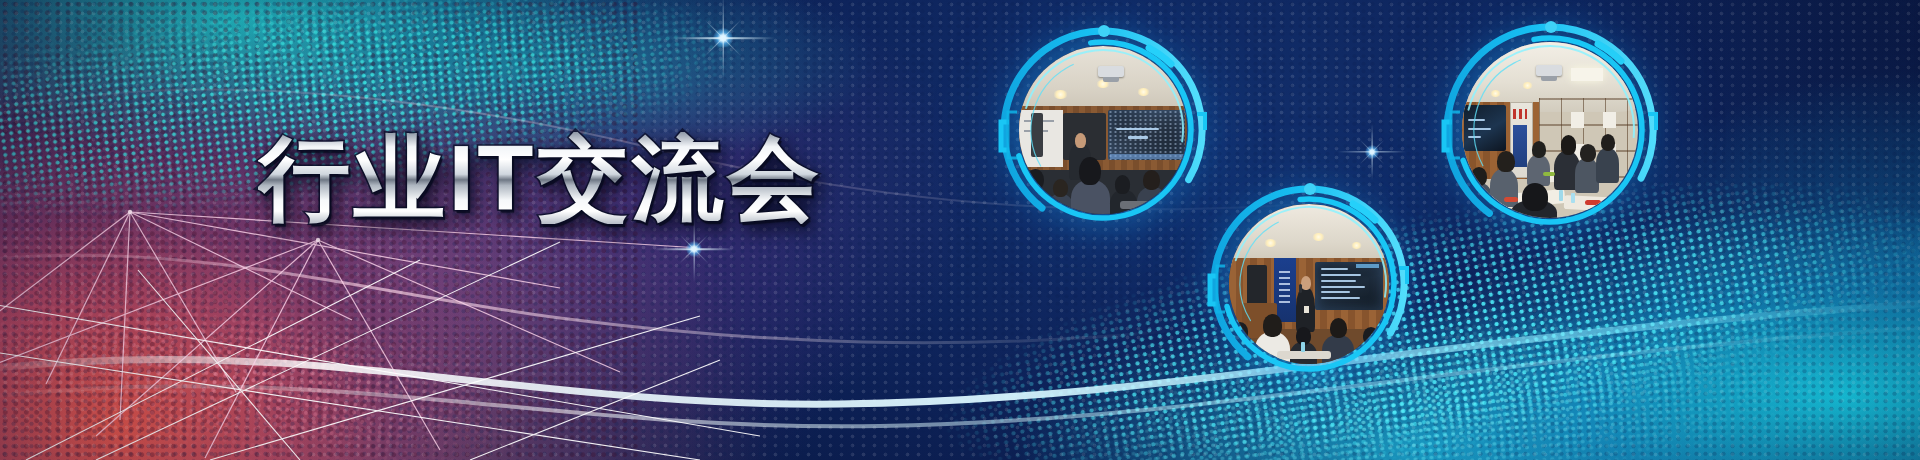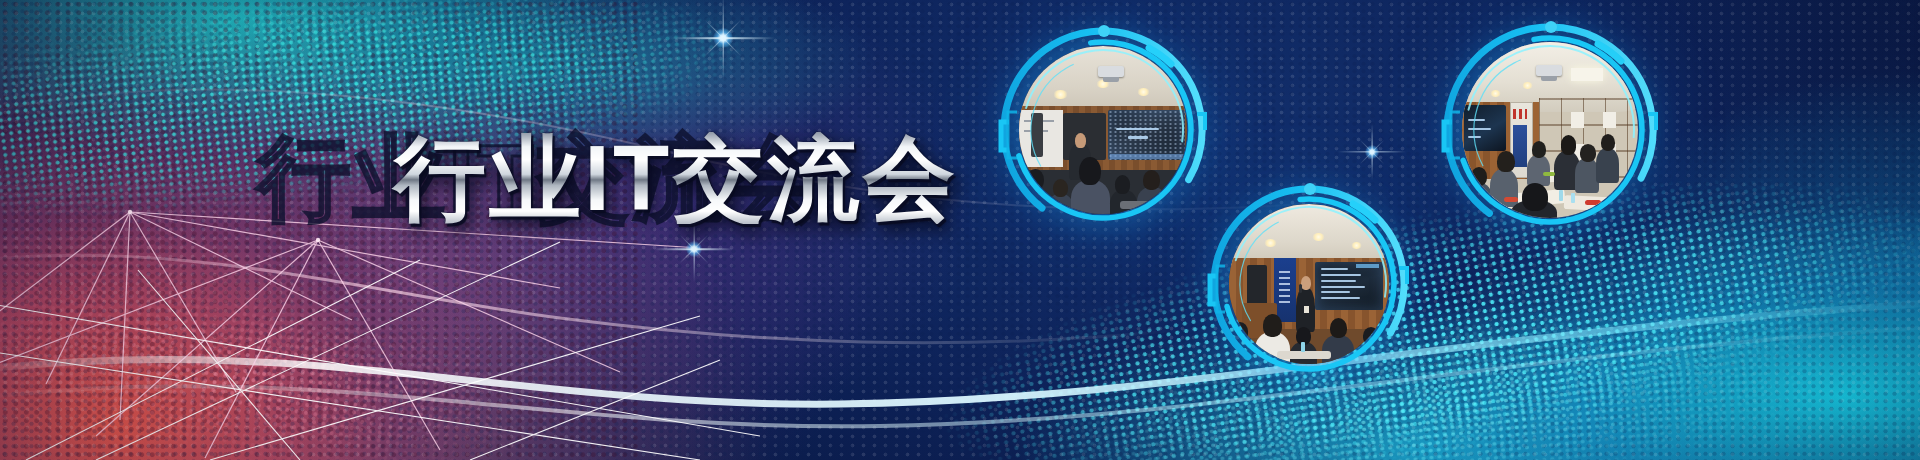--- a/index.html
+++ b/index.html
@@ -331,21 +331,21 @@
 
   <div class="flare" style="left:1336px;top:116px;width:72px;height:72px;">
     <span class="core" style="width:14px;height:14px;"></span>
     <span class="ray h" style="width:68px;height:1.3px;"></span>
     <span class="ray v" style="width:56px;height:1.2px;"></span>
     <span class="ray d1" style="width:34px;height:1px;opacity:.6;"></span>
     <span class="ray d2" style="width:34px;height:1px;opacity:.6;"></span>
   </div>
 
   <div id="title-block">
-    <div class="title-wrap" style="margin-top:14px;text-align:right;">
+    <div class="title-wrap" style="margin-top:14px;">
       <div class="title-stroke" style="font-size:92px;">行业IT交流会</div>
       <div class="title-line title-fg" id="title-line-2" style="margin-top:0;">行业IT交流会</div>
     </div>
   </div>
 
   <div class="photo-node" style="left:999px;top:26px;width:208px;height:208px;">
 
     <div class="photo-halo" style="left:20px;top:20px;width:168px;height:168px;"></div>
 
     <div class="photo-clip" style="left:20px;top:20px;width:168px;height:168px;">

